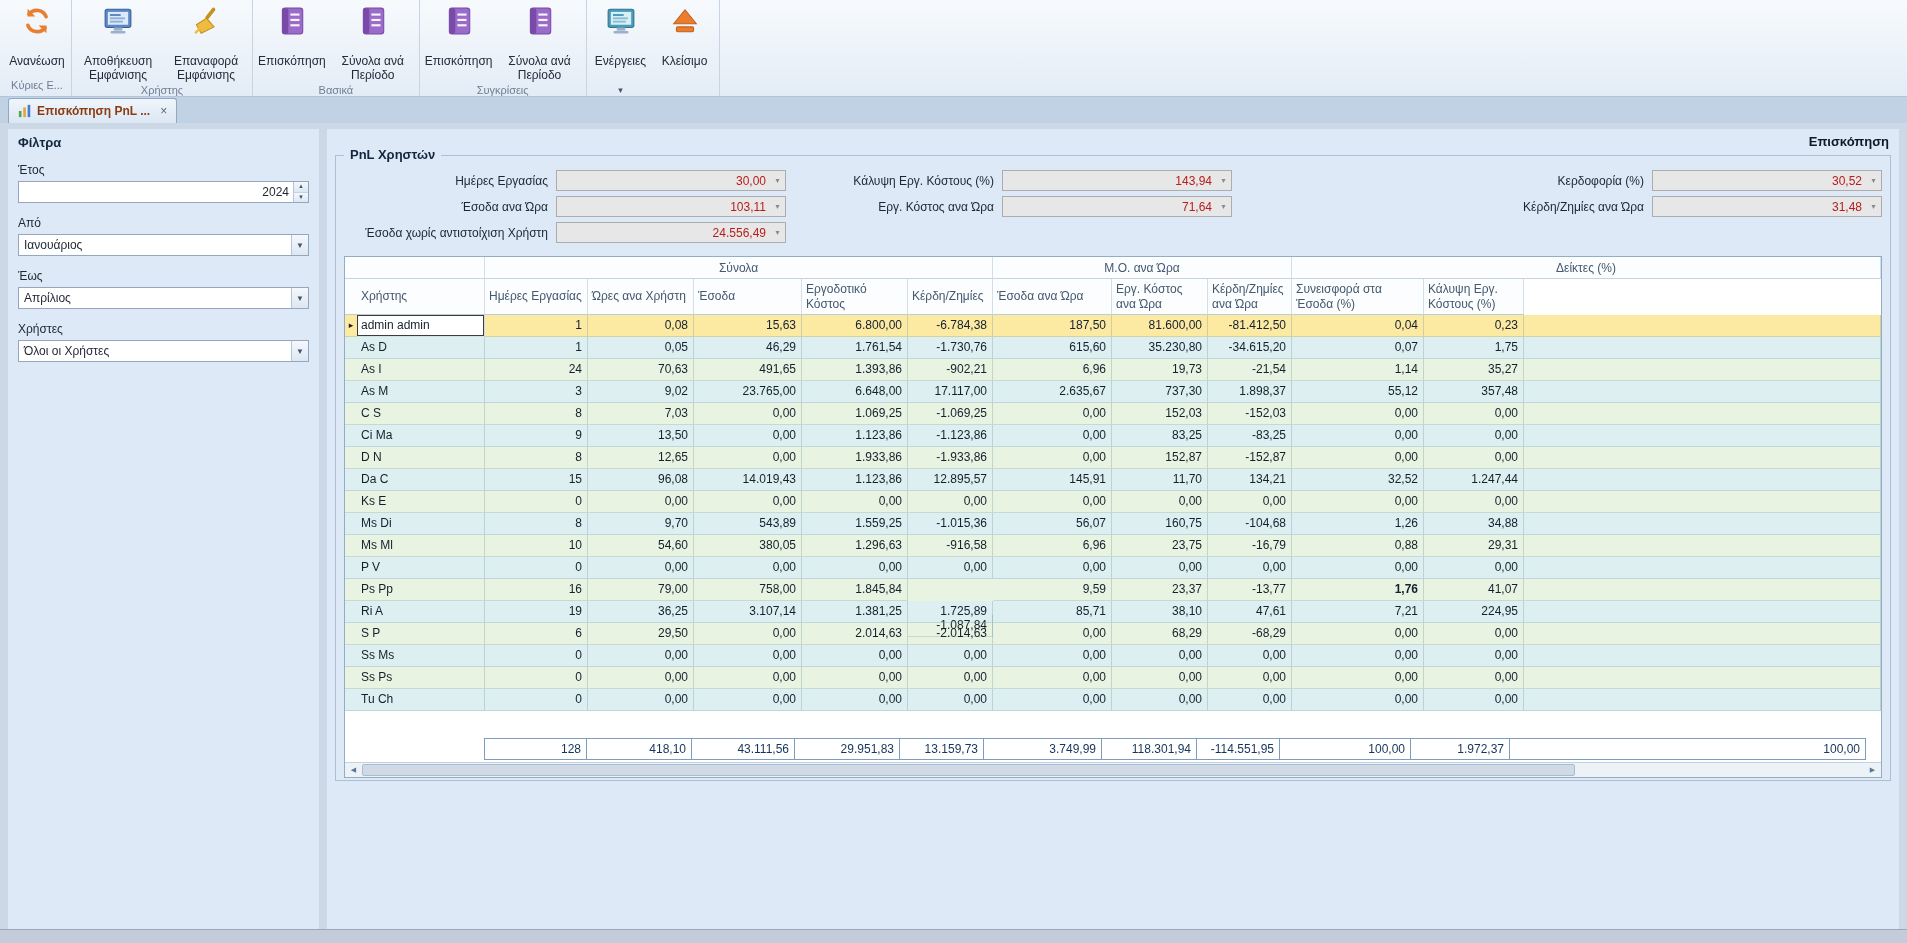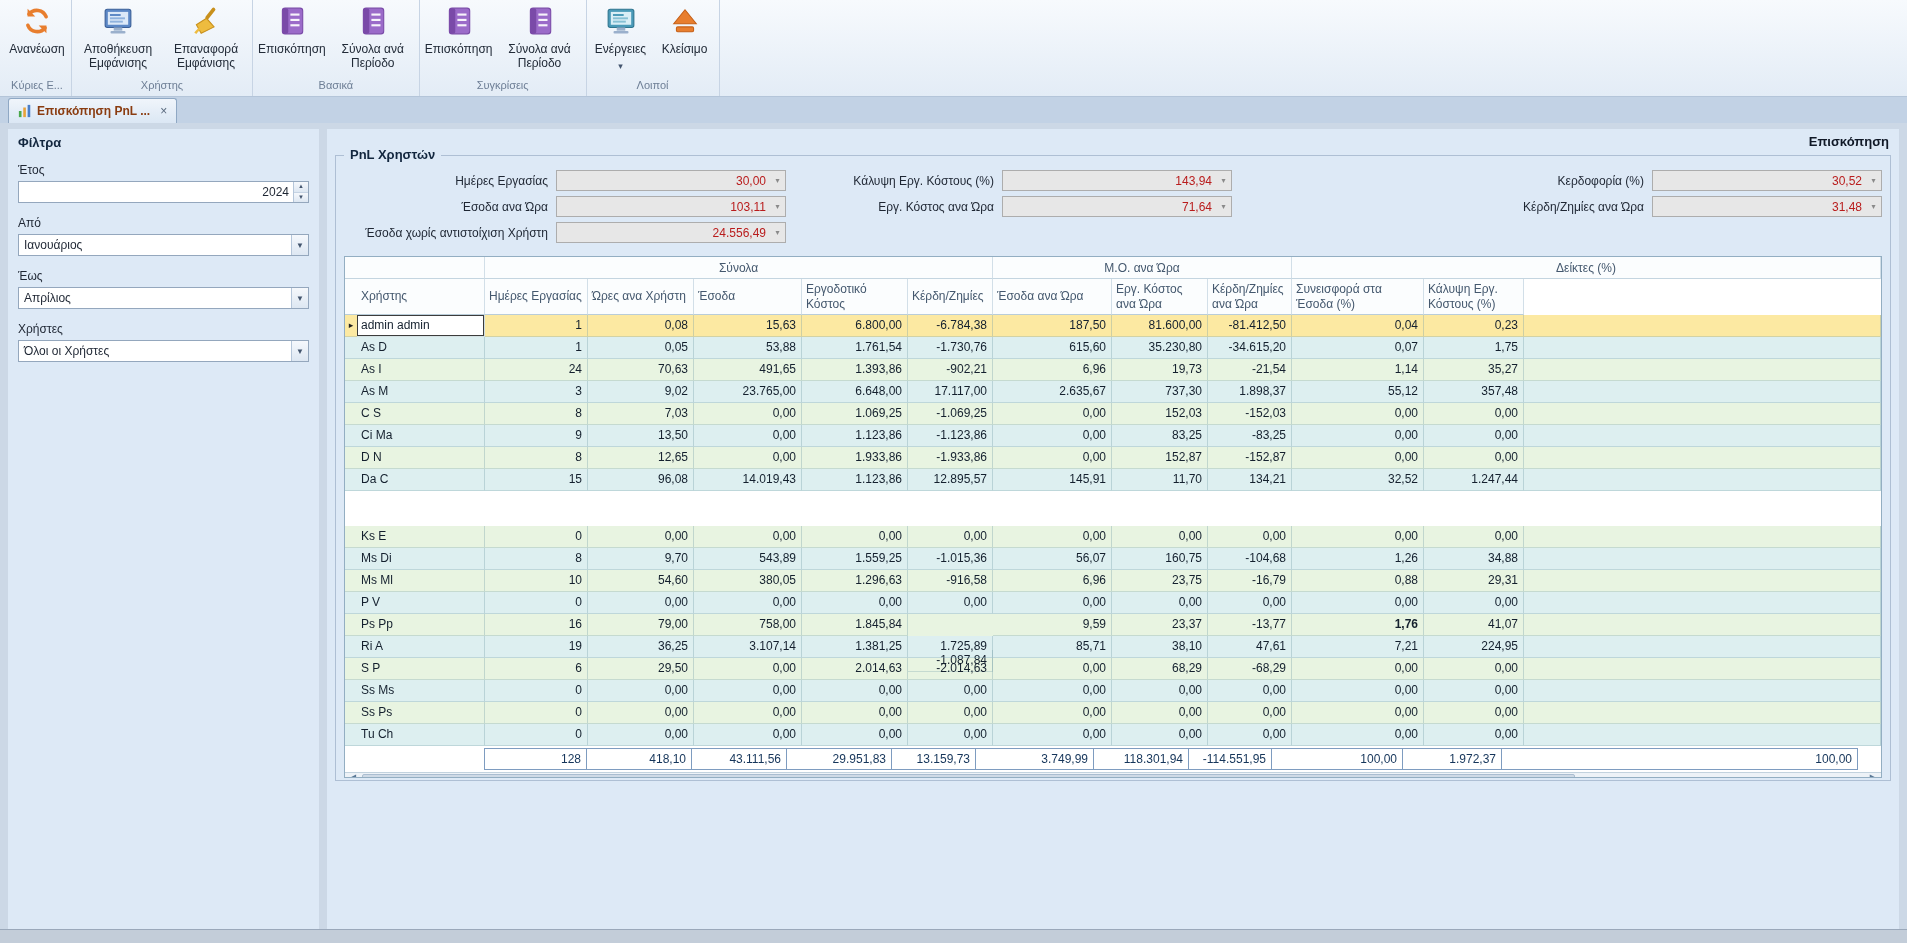--- a/index.html
+++ b/index.html
@@ -8,21 +8,21 @@
     font-family:"Liberation Sans", sans-serif;
     font-size:12px; color:#1e2633;
     background:#ccd8e6; overflow:hidden;
   }
   [data-interactable="true"] { cursor:pointer; }
 
   
   .ribbon { height:97px; background:linear-gradient(#f7fafd,#e3ecf6); border-bottom:1px solid #b4c5d9; display:flex; align-items:stretch; padding-left:3px; }
   .ribbon-group { display:flex; flex-direction:column; border-right:1px solid #c7d4e4; padding:2px 2px 0; }
   .ribbon-buttons { flex:1; display:flex; align-items:flex-start; }
-  .ribbon-button { min-width:64px; max-width:88px; padding:4px 3px 2px; display:flex; flex-direction:column; align-items:center; gap:6px; border-radius:3px; }
+  .ribbon-button { min-width:64px; max-width:88px; padding:4px 3px 2px; display:flex; flex-direction:column; align-items:center; gap:18px; border-radius:3px; }
   .ribbon-icon svg { width:30px; height:30px; display:block; }
   .ribbon-label { text-align:center; font-size:12px; line-height:1.18; color:#222b38; }
   .ribbon-caret { font-size:9px; color:#43556e; line-height:8px; }
   .ribbon-caption { height:17px; text-align:center; font-size:11px; color:#6d7e95; white-space:nowrap; overflow:hidden; }
 
   
   .tabbar { height:26px; background:#c2d2e5; display:flex; align-items:flex-end; padding-left:8px; }
   .tab { height:25px; display:flex; align-items:center; gap:5px; padding:0 9px; background:linear-gradient(#f0f5fb,#dbe7f4); border:1px solid #8fa8c4; border-bottom:none; border-radius:3px 3px 0 0; }
   .tab-title { color:#8a3c10; font-weight:bold; font-size:12px; }
   .tab-close { color:#5a6a7e; font-size:12px; margin-left:5px; line-height:12px; }
@@ -368,21 +368,21 @@
               <div class="g-cell" data-interactable="true" style="width: 84px;">-81.412,50</div>
               <div class="g-cell" data-interactable="true" style="width: 132px;">0,04</div>
               <div class="g-cell" data-interactable="true" style="width: 100px;">0,23</div>
               <div class="g-cell" data-interactable="true" style="width: 357px;"></div>
             </div>
             <div class="g-row" data-interactable="true" style="background: rgb(221, 239, 240);">
               <div class="g-cell g-ind" data-interactable="false" style="width: 12px;"></div>
               <div class="g-cell g-user" data-interactable="true" style="width: 128px;">As D</div>
               <div class="g-cell" data-interactable="true" style="width: 103px;">1</div>
               <div class="g-cell" data-interactable="true" style="width: 106px;">0,05</div>
-              <div class="g-cell" data-interactable="true" style="width: 108px;">53,88</div>
+              <div class="g-cell" data-interactable="true" style="width: 108px;">46,29</div>
               <div class="g-cell" data-interactable="true" style="width: 106px;">1.761,54</div>
               <div class="g-cell" data-interactable="true" style="width: 85px;">-1.730,76</div>
               <div class="g-cell" data-interactable="true" style="width: 119px;">615,60</div>
               <div class="g-cell" data-interactable="true" style="width: 96px;">35.230,80</div>
               <div class="g-cell" data-interactable="true" style="width: 84px;">-34.615,20</div>
               <div class="g-cell" data-interactable="true" style="width: 132px;">0,07</div>
               <div class="g-cell" data-interactable="true" style="width: 100px;">1,75</div>
               <div class="g-cell" data-interactable="true" style="width: 357px;"></div>
             </div>
             <div class="g-row" data-interactable="true" style="background: rgb(232, 244, 225);">
@@ -468,21 +468,21 @@
               <div class="g-cell" data-interactable="true" style="width: 108px;">14.019,43</div>
               <div class="g-cell" data-interactable="true" style="width: 106px;">1.123,86</div>
               <div class="g-cell" data-interactable="true" style="width: 85px;">12.895,57</div>
               <div class="g-cell" data-interactable="true" style="width: 119px;">145,91</div>
               <div class="g-cell" data-interactable="true" style="width: 96px;">11,70</div>
               <div class="g-cell" data-interactable="true" style="width: 84px;">134,21</div>
               <div class="g-cell" data-interactable="true" style="width: 132px;">32,52</div>
               <div class="g-cell" data-interactable="true" style="width: 100px;">1.247,44</div>
               <div class="g-cell" data-interactable="true" style="width: 357px;"></div>
             </div>
-            <div class="g-row" data-interactable="true" style="background: rgb(232, 244, 225); margin-top: 35px;">
+            <div class="g-row" data-interactable="true" style="background: rgb(232, 244, 225);">
               <div class="g-cell g-ind" data-interactable="false" style="width: 12px;"></div>
               <div class="g-cell g-user" data-interactable="true" style="width: 128px;">Ks E</div>
               <div class="g-cell" data-interactable="true" style="width: 103px;">0</div>
               <div class="g-cell" data-interactable="true" style="width: 106px;">0,00</div>
               <div class="g-cell" data-interactable="true" style="width: 108px;">0,00</div>
               <div class="g-cell" data-interactable="true" style="width: 106px;">0,00</div>
               <div class="g-cell" data-interactable="true" style="width: 85px;">0,00</div>
               <div class="g-cell" data-interactable="true" style="width: 119px;">0,00</div>
               <div class="g-cell" data-interactable="true" style="width: 96px;">0,00</div>
               <div class="g-cell" data-interactable="true" style="width: 84px;">0,00</div>
@@ -624,21 +624,21 @@
               <div class="g-cell" data-interactable="true" style="width: 132px;">0,00</div>
               <div class="g-cell" data-interactable="true" style="width: 100px;">0,00</div>
               <div class="g-cell" data-interactable="true" style="width: 357px;"></div>
             </div>
           </div>
         <div class="g-filler" data-interactable="false"></div>
         <div class="g-footer" data-interactable="false">
             <div class="g-fspacer" data-interactable="false" style="width: 140px;"></div>
             <div class="g-fcell" data-interactable="false" style="width: 103px;">128</div>
             <div class="g-fcell" data-interactable="false" style="width: 106px;">418,10</div>
-            <div class="g-fcell" data-interactable="false" style="width: 96px;">43.111,56</div>
+            <div class="g-fcell" data-interactable="false" style="width: 104px;">43.111,56</div>
             <div class="g-fcell" data-interactable="false" style="width: 106px;">29.951,83</div>
             <div class="g-fcell" data-interactable="false" style="width: 85px;">13.159,73</div>
             <div class="g-fcell" data-interactable="false" style="width: 119px;">3.749,99</div>
             <div class="g-fcell" data-interactable="false" style="width: 96px;">118.301,94</div>
             <div class="g-fcell" data-interactable="false" style="width: 84px;">-114.551,95</div>
             <div class="g-fcell" data-interactable="false" style="width: 132px;">100,00</div>
             <div class="g-fcell" data-interactable="false" style="width: 100px;">1.972,37</div>
             <div class="g-fcell" data-interactable="false" style="width: 357px;">100,00</div>
           </div>
         <div class="g-hscroll" data-interactable="true">

